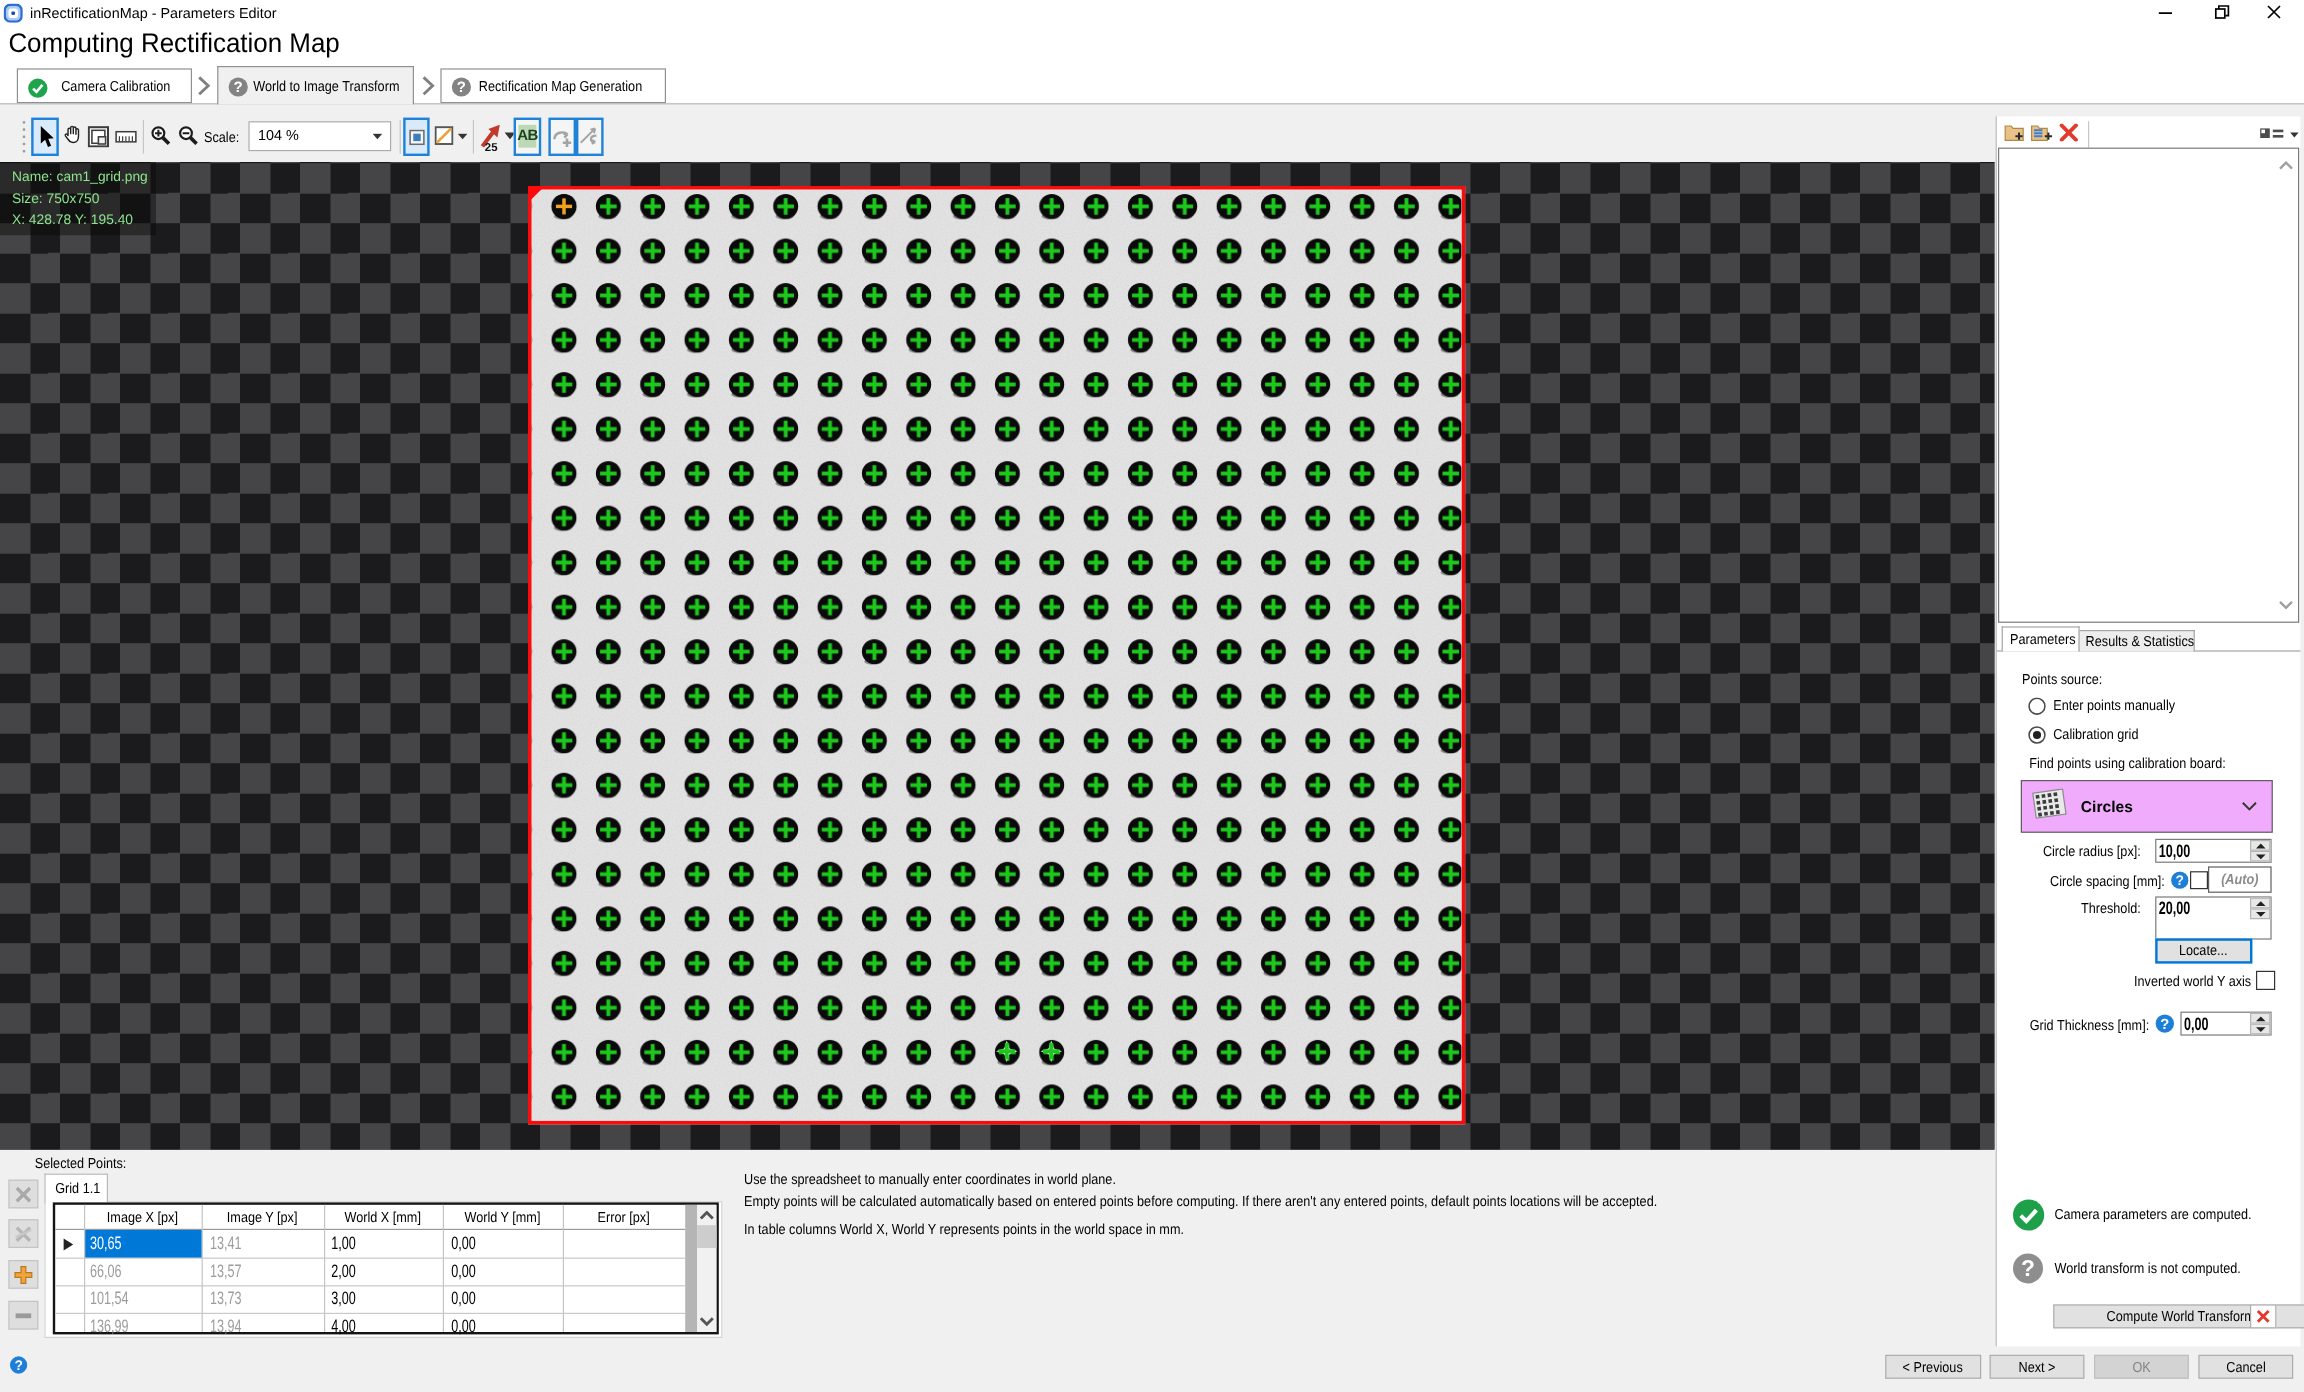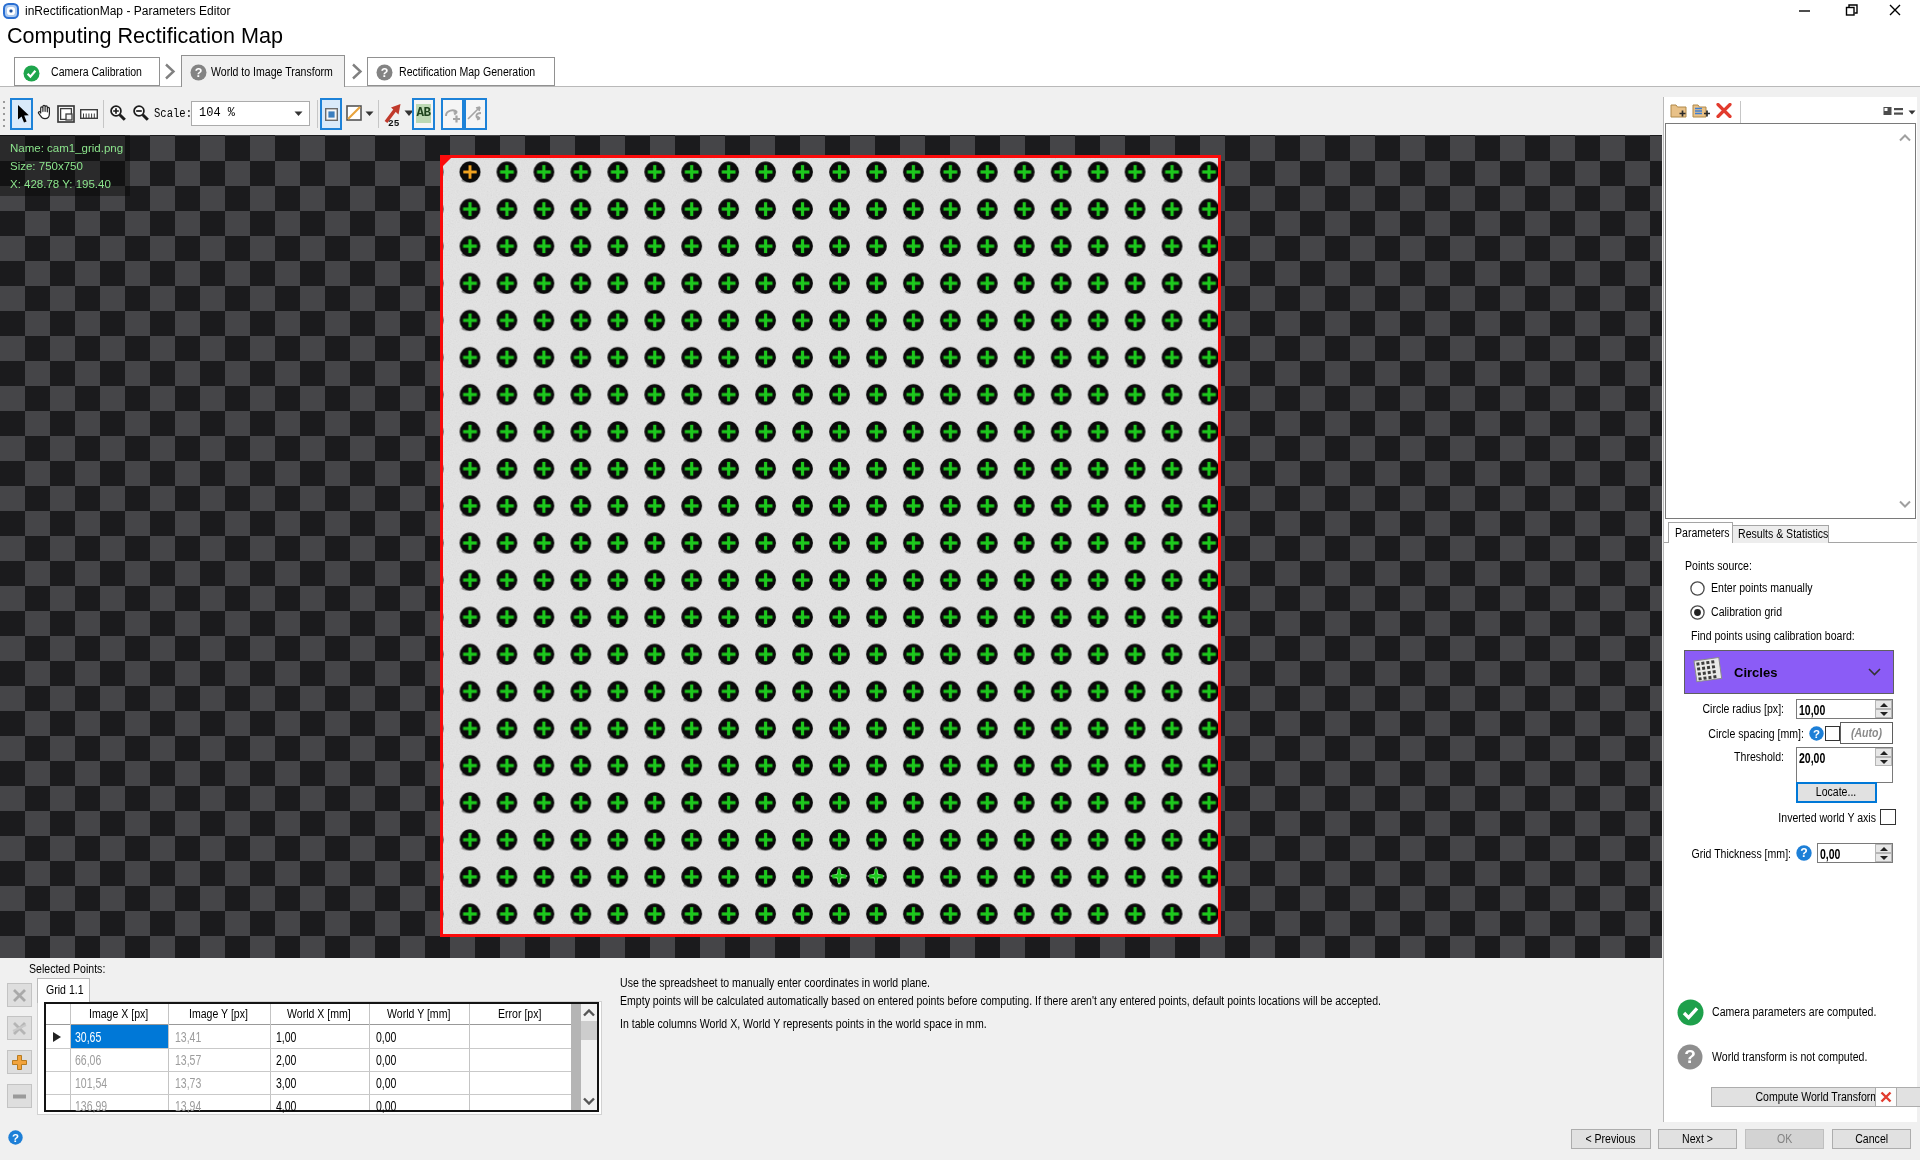--- a/index.html
+++ b/index.html
@@ -59,21 +59,21 @@
   <path d="M2 1.5 L9.5 8.5 L2 15.5" fill="none" stroke="#808080" stroke-width="2.4"></path>
 </svg>
 <div class="ab" style="left:367px;top:57px;width:188px;height:29px;background:#fff;border:1px solid #919191;box-sizing:border-box;">
   <svg class="ab" style="left:8px;top:6px" width="17" height="17" viewBox="0 0 17 17">
     <circle cx="8.5" cy="8.5" r="8" fill="#838383"></circle>
     <text x="8.5" y="12.8" font-size="12.5" font-weight="bold" fill="#fff" text-anchor="middle">?</text>
   </svg>
   <div class="lbl sx" style="left:31px;top:7px;">Rectification Map Generation</div>
 </div>
 
-<div id="toolbar" class="ab" style="left:0;top:96px;width:1662px;height:39px;font-size:15px;font-family:Liberation Mono, monospace;">
+<div id="toolbar" class="ab" style="left:16px;top:96px;width:1662px;height:39px;font-size:15px;">
 
   <svg class="ab" style="left:2px;top:4px" width="6" height="30" viewBox="0 0 6 30">
     <g fill="#9a9a9a">
         <rect x="1" y="1" width="2" height="2"></rect>
         <rect x="1" y="7" width="2" height="2"></rect>
         <rect x="1" y="13" width="2" height="2"></rect>
         <rect x="1" y="19" width="2" height="2"></rect>
         <rect x="1" y="25" width="2" height="2"></rect>
       </g>
   </svg>
@@ -262,21 +262,21 @@
     <circle cx="7.5" cy="7.5" r="6.6" fill="#fff" stroke="#4a4a4a" stroke-width="1.3"></circle>
   </svg>
   <div class="lbl sx" style="left:1711px;top:581px;">Enter points manually</div>
   <svg class="ab" style="left:1690px;top:605px" width="15" height="15" viewBox="0 0 15 15">
     <circle cx="7.5" cy="7.5" r="6.6" fill="#fff" stroke="#4a4a4a" stroke-width="1.3"></circle>
     <circle cx="7.5" cy="7.5" r="3.4" fill="#222"></circle>
   </svg>
   <div class="lbl sx" style="left:1711px;top:605px;">Calibration grid</div>
   <div class="lbl sx" style="left:1691px;top:629px;">Find points using calibration board:</div>
 
-  <div class="ab" style="left:1684px;top:650px;width:210px;height:44px;background:#8b5cf6;border:1px solid #5f5f5f;box-sizing:border-box;">
+  <div class="ab" style="left:1684px;top:650px;width:210px;height:44px;background:#f0abfc;border:1px solid #5f5f5f;box-sizing:border-box;">
     <svg class="ab" style="left:7px;top:6px" width="31" height="30" viewBox="0 0 31 30">
       <g transform="translate(2,4) rotate(-8)">
         <rect x="0" y="0" width="25" height="21" fill="#e9e9e9" stroke="#8a8a8a" stroke-width="1"></rect>
         <g fill="#3c3c3c">
           <rect x="2" y="2" width="3" height="3"></rect>
             <rect x="7" y="2" width="3" height="3"></rect>
             <rect x="12" y="2" width="3" height="3"></rect>
             <rect x="17" y="2" width="3" height="3"></rect>
           <rect x="2" y="7" width="3" height="3"></rect>
             <rect x="7" y="7" width="3" height="3"></rect>

